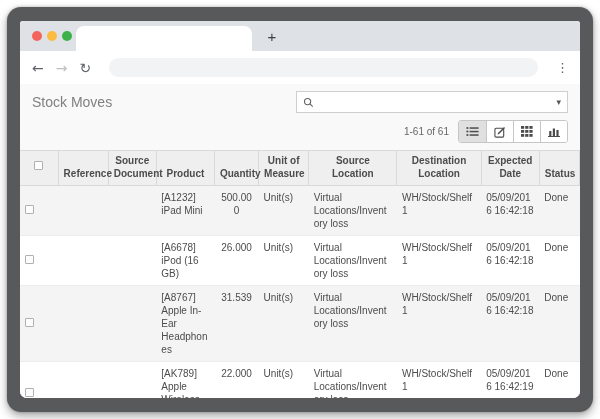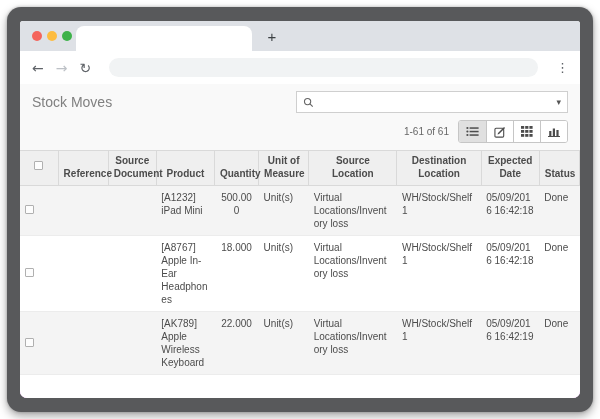--- a/index.html
+++ b/index.html
@@ -225,22 +225,34 @@
               <td>Unit(s)</td>
               <td>Virtual Locations/Inventory loss</td>
               <td>WH/Stock/Shelf 1</td>
               <td>05/09/2016 16:42:18</td>
               <td>Done</td>
             </tr>
             <tr>
               <td class="chk"><span class="checkbox"></span></td>
               <td></td>
               <td></td>
+              <td>[A6678] iPod (16 GB)</td>
+              <td class="num">26.000</td>
+              <td>Unit(s)</td>
+              <td>Virtual Locations/Inventory loss</td>
+              <td>WH/Stock/Shelf 1</td>
+              <td>05/09/2016 16:42:18</td>
+              <td>Done</td>
+            </tr>
+            <tr>
+              <td class="chk"><span class="checkbox"></span></td>
+              <td></td>
+              <td></td>
               <td>[A8767] Apple In-Ear Headphones</td>
-              <td class="num">18.000</td>
+              <td class="num">31.539</td>
               <td>Unit(s)</td>
               <td>Virtual Locations/Inventory loss</td>
               <td>WH/Stock/Shelf 1</td>
               <td>05/09/2016 16:42:18</td>
               <td>Done</td>
             </tr>
             <tr>
               <td class="chk"><span class="checkbox"></span></td>
               <td></td>
               <td></td>

